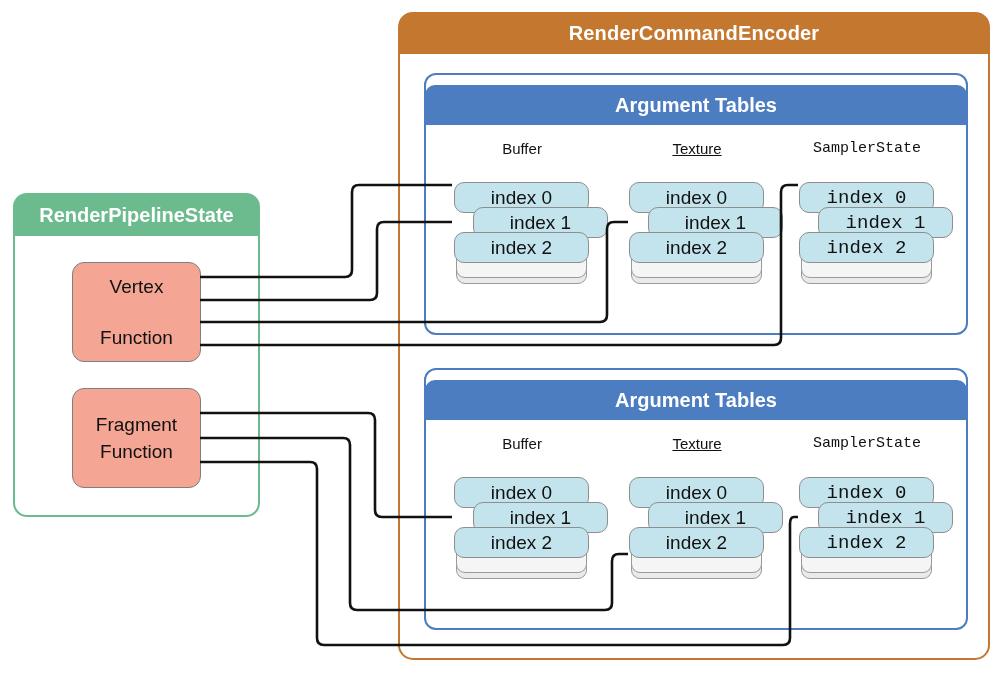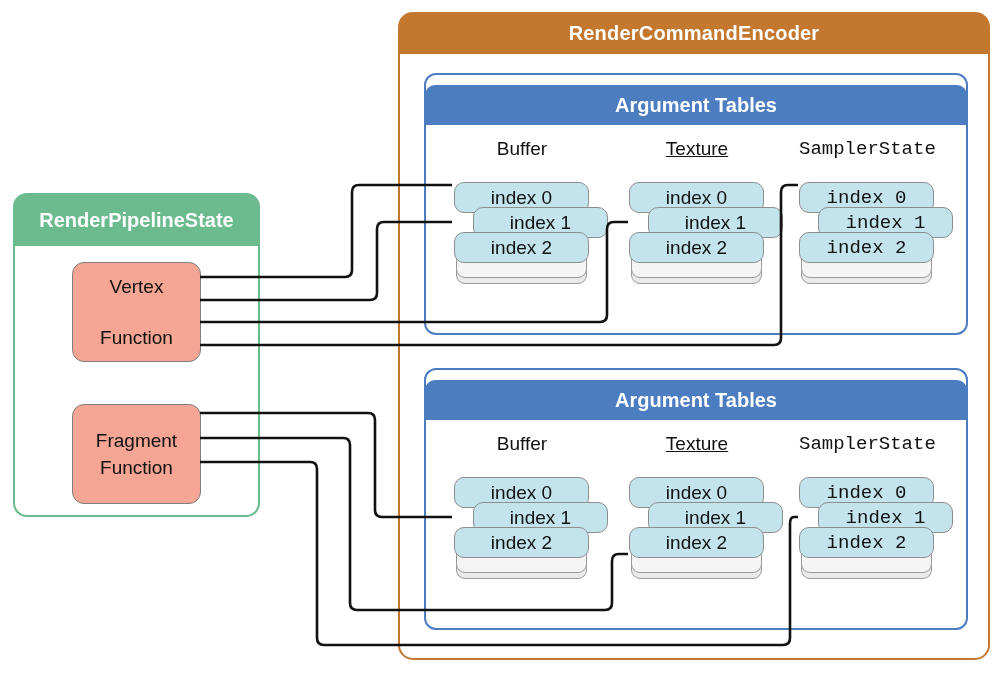--- a/index.html
+++ b/index.html
@@ -28,21 +28,21 @@
   .arg-header{
     position:absolute;left:-1px;top:-1px;right:-1px;height:40px;
     background:var(--blue);border-radius:10px 10px 0 0;
     display:flex;align-items:center;justify-content:center;
     color:#fff;font-size:20px;font-weight:bold;margin-top:11px;
   }
   .col{position:absolute;top:62px;width:136px;}
   .col.c0{left:28px;} .col.c1{left:203px;text-decoration:underline;} .col.c2{left:373px;font-family:Liberation Mono, monospace;}
   .col-header{
     height:24px;line-height:24px;text-align:center;
-    font-size:19px;color:#111;margin-bottom:9px;
+    font-size:15px;color:#111;margin-bottom:9px;
   }
   .slots{position:relative;height:122px;}
   .slot{
     position:absolute;left:0;width:133px;height:29px;z-index:3;
     background:var(--slot);border:1.5px solid var(--slotBorder);border-radius:10px;
     display:flex;align-items:center;justify-content:center;
     font-size:19px;color:#111;
   }
   .slot.s0{top:12px;} .slot.s1{top:37px;margin-left:19px;} .slot.s2{top:62px;}
   .stack-layer{
@@ -50,33 +50,33 @@
     border:1.5px solid #9a9a9a;border-radius:9px;background:var(--stack1);
   }
   .stack-layer.l1{top:80px;z-index:2;}
   .stack-layer.l2{top:86px;z-index:1;background:var(--stack2);}
   
   .pipeline{
     position:absolute;left:13px;top:193px;width:243px;height:320px;
     background:#fff;border:2px solid var(--green);border-radius:14px;
   }
   .pipeline-header{
-    position:absolute;left:-1px;top:-1px;right:-1px;height:52px;
+    position:absolute;left:-1px;top:-1px;right:-1px;height:42px;
     background:var(--green);border-radius:12px 12px 0 0;
     display:flex;align-items:center;justify-content:center;
     color:#fff;font-size:20px;font-weight:bold;
   }
   .func-box{
     position:absolute;left:57px;width:127px;height:98px;
     background:var(--salmon);border:1.5px solid var(--funcBorder);border-radius:12px;
     display:flex;flex-direction:column;align-items:center;justify-content:center;
     font-size:19px;line-height:27px;color:#111;z-index:2;
   }
   .func-box.vertex{top:67px;gap:24px;}
-  .func-box.fragment{top:193px;margin-top:16px;}
+  .func-box.fragment{top:193px;}
   
   #connector-layer{
     position:absolute;left:0;top:0;width:1002px;height:675px;
     z-index:10;pointer-events:none;
   }
   .connector{fill:none;stroke:var(--line);stroke-width:2.6px;}
 </style>
 </head>
 <body>
 

